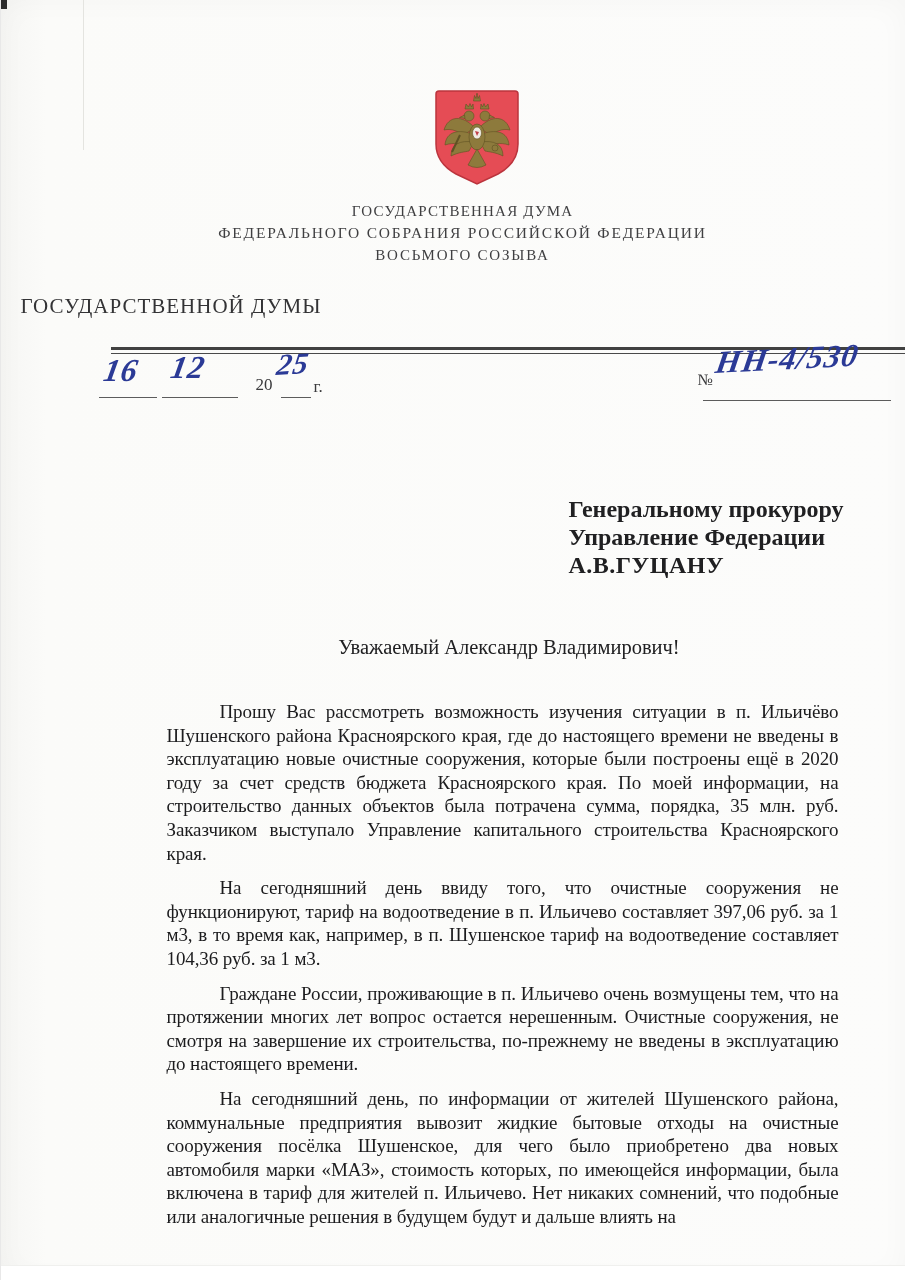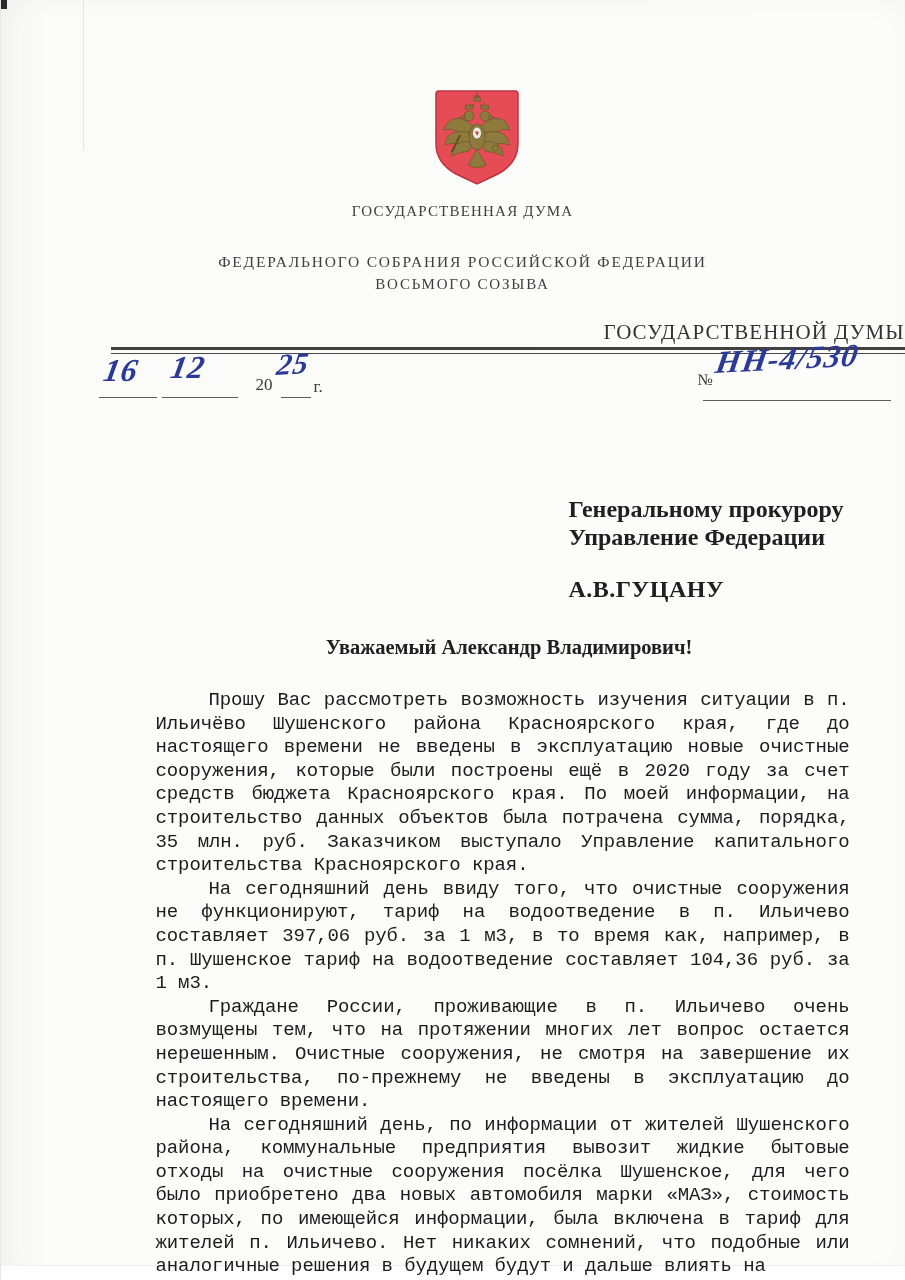--- a/index.html
+++ b/index.html
@@ -16,25 +16,25 @@
   .abs{position:absolute;}
   
   .corner-notch{left:0;top:0;width:6px;height:9px;background:#2b2b2b;}
   .crease{left:82px;top:0;width:1px;height:150px;background:#e4e4e0;}
   .bottom-strip{left:0;bottom:0;width:100%;height:14px;background:#ffffff;border-top:1px solid #f0f0ee;}
   
   .emblem{left:431px;top:88px;width:90px;height:100px;}
   
   .org-block{left:0;top:201px;width:100%;padding-left:20px;box-sizing:border-box;text-align:center;color:#3f3f41;}
   .org-l1{font-size:15px;letter-spacing:1.2px;line-height:21px;}
-  .org-l2{font-size:15.5px;letter-spacing:1.8px;line-height:22px;margin-top:29px;}
+  .org-l2{font-size:15.5px;letter-spacing:1.8px;line-height:22px;}
   .org-l3{font-size:15px;letter-spacing:1.8px;line-height:22px;}
   .deputy-title{left:0;top:269px;width:100%;padding-left:24px;box-sizing:border-box;text-align:center;
     font-size:27px;font-weight:bold;letter-spacing:7px;color:#2e2e30;}
-  .deputy-sub{left:0;top:320px;width:100%;padding-left:32px;box-sizing:border-box;text-align:right;
+  .deputy-sub{left:0;top:294px;width:100%;padding-left:20px;box-sizing:border-box;text-align:left;
     font-size:21px;letter-spacing:1px;color:#333335;}
   
   .rule-top{left:110px;top:347px;right:0;height:0;border-top:3px solid #414141;}
   .rule-bot{left:110px;top:353px;right:0;height:0;border-top:1px solid #4a4a4a;}
   
   .hand{color:#2b3a96;font-family:"Liberation Serif",serif;font-style:italic;font-weight:bold;
     transform:skewX(-10deg);letter-spacing:1px;white-space:nowrap;}
   .hw-day{left:103px;top:352px;font-size:32px;}
   .hw-month{left:170px;top:349px;font-size:32px;}
   .hw-year{left:276px;top:347px;font-size:30px;transform:skewX(-12deg) rotate(-4deg);}
@@ -43,28 +43,28 @@
   .u1{left:98px;top:397px;width:58px;}
   .u2{left:161px;top:397px;width:76px;}
   .u3{left:280px;top:397px;width:30px;}
   .u4{left:702px;top:400px;width:188px;}
   .printed-small{font-size:17px;color:#3a3a3c;}
   .p-20{left:255px;top:375px;}
   .p-g{left:313px;top:377px;}
   .p-num{left:697px;top:371px;font-size:16px;}
   
   .addressee{left:568px;top:495px;font-weight:bold;font-size:24px;line-height:28px;color:#202022;}
-  .addressee .name{margin-top:24px;letter-spacing:0.5px;}
+  .addressee .name{letter-spacing:0.5px;}
   
   .salutation{left:0;top:636px;width:100%;padding-left:113px;box-sizing:border-box;text-align:center;
-    font-weight:bold;font-size:20.5px;color:#202022;}
+    font-weight:normal;font-size:20.5px;color:#202022;}
   
   .body-text{left:155px;top:689px;width:694px;font-size:19px;line-height:23.6px;
     text-align:justify;letter-spacing:-0.1px;color:#1c1c1e;}
-  .body-text p{margin:0;text-indent:53px;font-family:Liberation Mono, monospace;}
+  .body-text p{margin:11px;text-indent:53px;}
 </style>
 </head>
 <body>
 
 <div class="page">
 
   <div class="abs corner-notch"></div>
   <div class="abs crease"></div>
   <div class="abs bottom-strip"></div>
 

